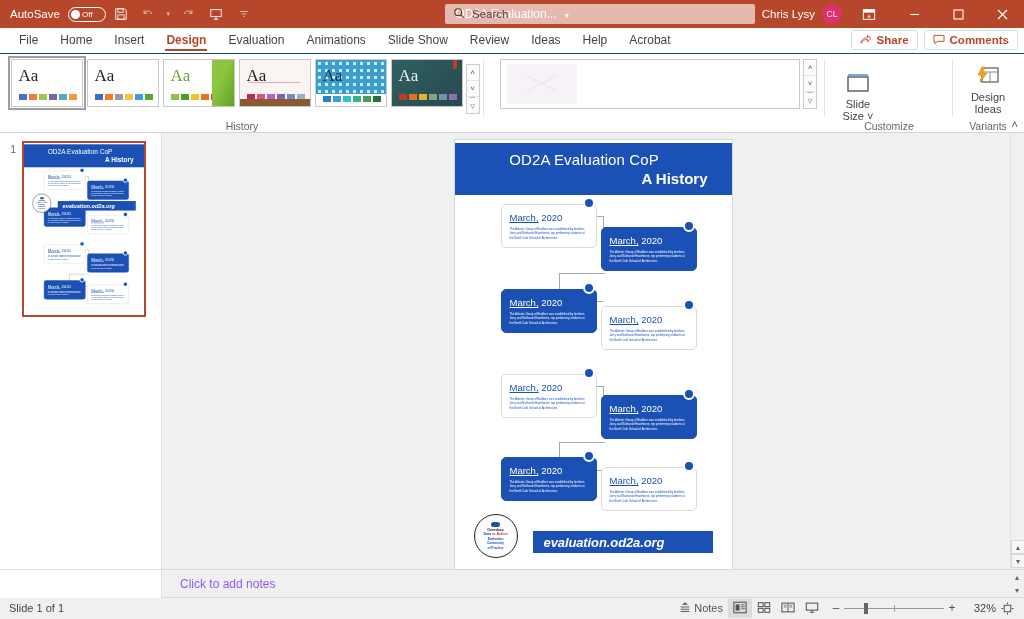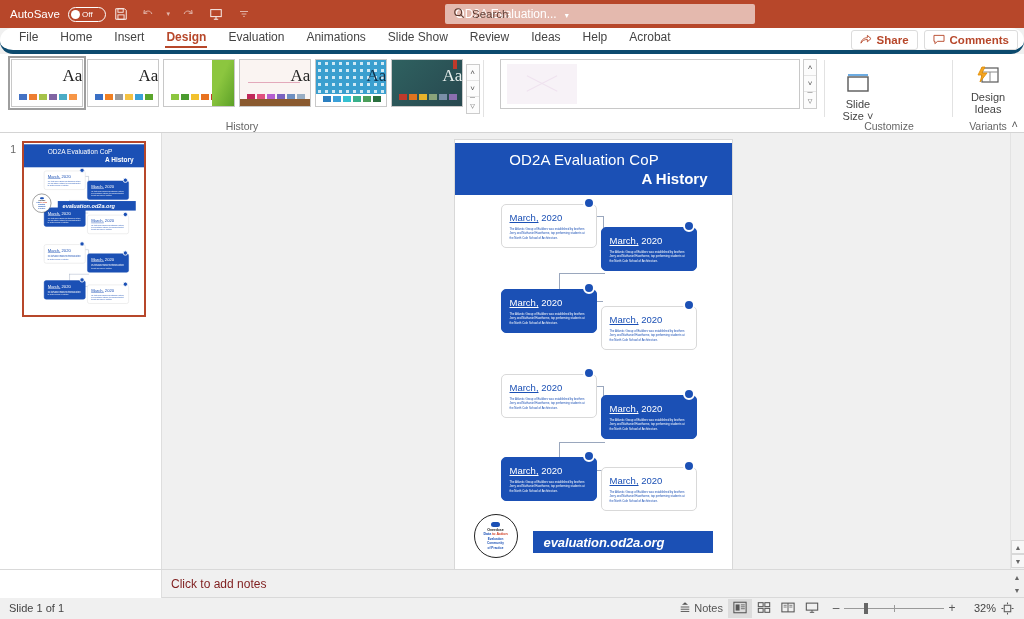--- a/index.html
+++ b/index.html
@@ -51,22 +51,21 @@
     width:20px;height:20px;border-radius:50%;background:#e02f6b;color:#fff;
     font-size:8.5px;display:flex;align-items:center;justify-content:center;cursor:pointer;
     margin-right:12px;
   }
   .winbtn{width:44px;height:28px;display:flex;align-items:center;justify-content:center;cursor:pointer;}
   .ribbon-opt{width:30px;height:28px;display:flex;align-items:center;justify-content:center;cursor:pointer;margin-right:8px;}
 
   
   .tabstrip{
     height:26px;background:#fff;display:flex;align-items:flex-end;position:relative;
-    border-bottom:4px solid #0c4a6e;
-    border-radius:13px;
+    border-bottom:1px solid #0c4a6e;
   }
   .tabs{display:flex;align-items:center;height:26px;padding-left:8px;}
   .tab{
     padding:0 11px;height:26px;line-height:26px;font-size:12px;color:#444;
     cursor:pointer;position:relative;white-space:nowrap;
   }
   .tab.active{color:#b7472a;font-weight:bold;}
   .tab.active:after{
     content:"";position:absolute;left:10px;right:10px;bottom:2px;height:2.2px;background:#b7472a;
   }
@@ -90,21 +89,21 @@
   }
   
   .themes-wrap{display:flex;align-items:flex-start;padding:5px 0 0 6px;}
   .themes{display:flex;gap:4px;}
   .thumb{
     width:72px;height:48px;border:1px solid #c8c8c8;background:#fff;position:relative;
     cursor:pointer;overflow:hidden;
   }
   .thumb.sel{outline:2px solid #9e9e9e;outline-offset:1px;}
   .thumb .aa{
-    position:absolute;left:7px;top:6px;font-size:17px;color:#222;font-family:"Liberation Serif",serif;margin-left:44px;
+    position:absolute;left:7px;top:6px;font-size:17px;color:#222;font-family:"Liberation Serif",serif;
   }
   .thumb .swatches{position:absolute;left:7px;bottom:6px;display:flex;gap:2px;}
   .thumb .swatches i{width:8px;height:6px;display:block;}
   .gal-scroll{
     width:14px;margin-left:3px;margin-top:5px;display:flex;flex-direction:column;
     border:1px solid #ccc;background:#fcfcfc;
   }
   .gal-scroll div{
     height:16px;display:flex;align-items:center;justify-content:center;font-size:8px;color:#555;
     cursor:pointer;border-bottom:1px solid #e4e4e4;
@@ -205,21 +204,21 @@
   .cs-btn{
     position:absolute;left:0;width:14px;height:14px;display:flex;align-items:center;justify-content:center;
     font-size:7px;color:#666;cursor:pointer;border:1px solid #d8d8d8;background:#f7f7f7;
   }
 
   
   .notes{
     height:28px;background:#f0f0f0;border-top:1px solid #d9d9d9;display:flex;align-items:center;
   }
   .notes .spacer{width:162px;height:28px;background:#fff;border-right:1px solid #dedede;}
-  .notes .ntext{padding-left:9px;font-size:12px;color:#7f1d1d;cursor:text;text-align:center;}
+  .notes .ntext{padding-left:18px;font-size:12px;color:#8b5cf6;cursor:text;text-align:center;}
   .notes-scroll{
     margin-left:auto;width:14px;height:28px;display:flex;flex-direction:column;justify-content:center;
   }
   .notes-scroll i{
     display:flex;align-items:center;justify-content:center;height:13px;font-size:7px;color:#666;cursor:pointer;
   }
 
   
   .status{
     height:21px;background:#f0f0f0;border-top:1px solid #d9d9d9;display:flex;align-items:center;
@@ -290,20 +289,46 @@
   <div class="searchbox">
     <span>
       <svg width="12" height="12" viewBox="0 0 14 14">
           <circle cx="6" cy="6" r="4" fill="none" stroke="#5c3a30" stroke-width="1.2"></circle>
           <path d="M9 9l3.5 3.5" stroke="#5c3a30" stroke-width="1.2"></path>
         </svg>
     </span>
     <span class="sph">Search</span>
   </div>
 
+  <div class="tb-right">
+    <span class="user-name">Chris Lysy</span>
+    <div class="avatar">CL</div>
+    <div class="ribbon-opt">
+      <svg width="14" height="13" viewBox="0 0 16 14">
+          <rect x="1.5" y="1.5" width="13" height="11" fill="none" stroke="#fff" stroke-width="1.1"></rect>
+          <rect x="1.5" y="1.5" width="13" height="3.4" fill="#fff"></rect>
+          <path d="M8 7.2v3.4M6.5 9l1.5 1.6L9.5 9" stroke="#fff" stroke-width="1" fill="none"></path>
+        </svg>
+    </div>
+    <div class="winbtn">
+      <svg width="11" height="11" viewBox="0 0 11 11">
+          <path d="M1 5.5h9" stroke="#fff" stroke-width="1.1"></path>
+        </svg>
+    </div>
+    <div class="winbtn">
+      <svg width="11" height="11" viewBox="0 0 11 11">
+          <rect x="1" y="1" width="9" height="9" fill="none" stroke="#fff" stroke-width="1.1"></rect>
+        </svg>
+    </div>
+    <div class="winbtn">
+      <svg width="11" height="11" viewBox="0 0 11 11">
+          <path d="M1 1l9 9M10 1l-9 9" stroke="#fff" stroke-width="1.2"></path>
+        </svg>
+    </div>
+  </div>
 </div>
 
 <div class="tabstrip">
   <div class="tabs" id="tabs">
       <div class="tab">File</div>
       <div class="tab">Home</div>
       <div class="tab">Insert</div>
       <div class="tab active">Design</div>
       <div class="tab">Evaluation</div>
       <div class="tab">Animations</div>

